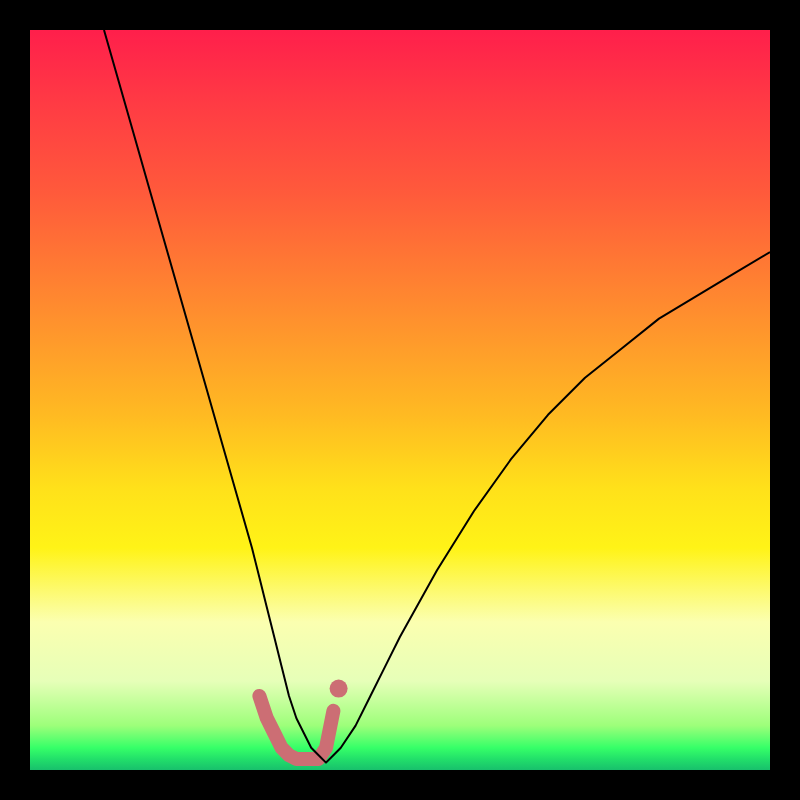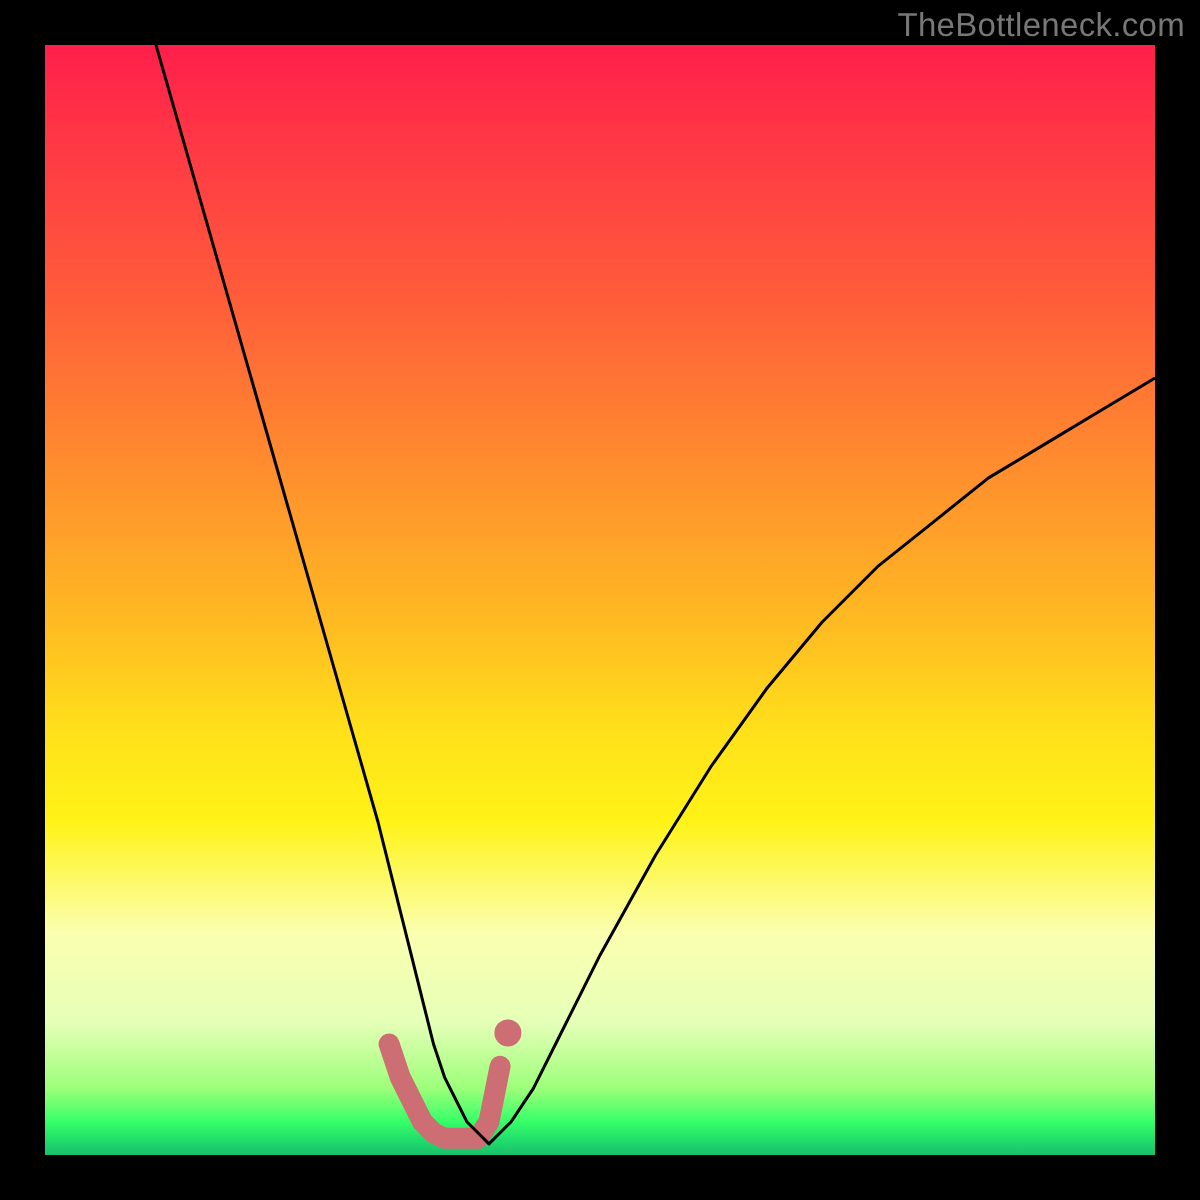--- a/index.html
+++ b/index.html
@@ -69,14 +69,13 @@
     <svg class="curves" viewBox="0 0 740 740" preserveAspectRatio="none">
       <g>
         <path id="pink-path" fill="none" d="M229.4 666.0 L236.8 688.2 L244.2 703.0 L251.6 717.8 L259.0 725.2 L266.4 728.9 L273.8 728.9 L281.2 728.9 L288.6 728.9 L296.0 717.8 L303.4 680.8" stroke="#cc6e74" stroke-width="14" stroke-linecap="round" stroke-linejoin="round"></path>
         <circle id="pink-end-dot" r="9" fill="#cc6e74" cx="308.6" cy="658.6"></circle>
       </g>
       <g>
         <path id="black-path" fill="none" d="M74.0 0.0 L88.8 51.8 L103.6 103.6 L118.4 155.4 L133.2 207.2 L148.0 259.0 L162.8 310.8 L177.6 362.6 L192.4 414.4 L207.2 466.2 L222.0 518.0 L229.4 547.6 L236.8 577.2 L244.2 606.8 L251.6 636.4 L259.0 666.0 L266.4 688.2 L273.8 703.0 L281.2 717.8 L288.6 725.2 L296.0 732.6 L303.4 725.2 L310.8 717.8 L325.6 695.6 L340.4 666.0 L355.2 636.4 L370.0 606.8 L407.0 540.2 L444.0 481.0 L481.0 429.2 L518.0 384.8 L555.0 347.8 L592.0 318.2 L629.0 288.6 L666.0 266.4 L703.0 244.2 L740.0 222.0" stroke="#000000" stroke-width="2" stroke-linejoin="round"></path>
       </g>
     </svg>
   </div>
-  <div class="watermark">TheBottleneck.com</div>
 </div>
 
 </body></html>

